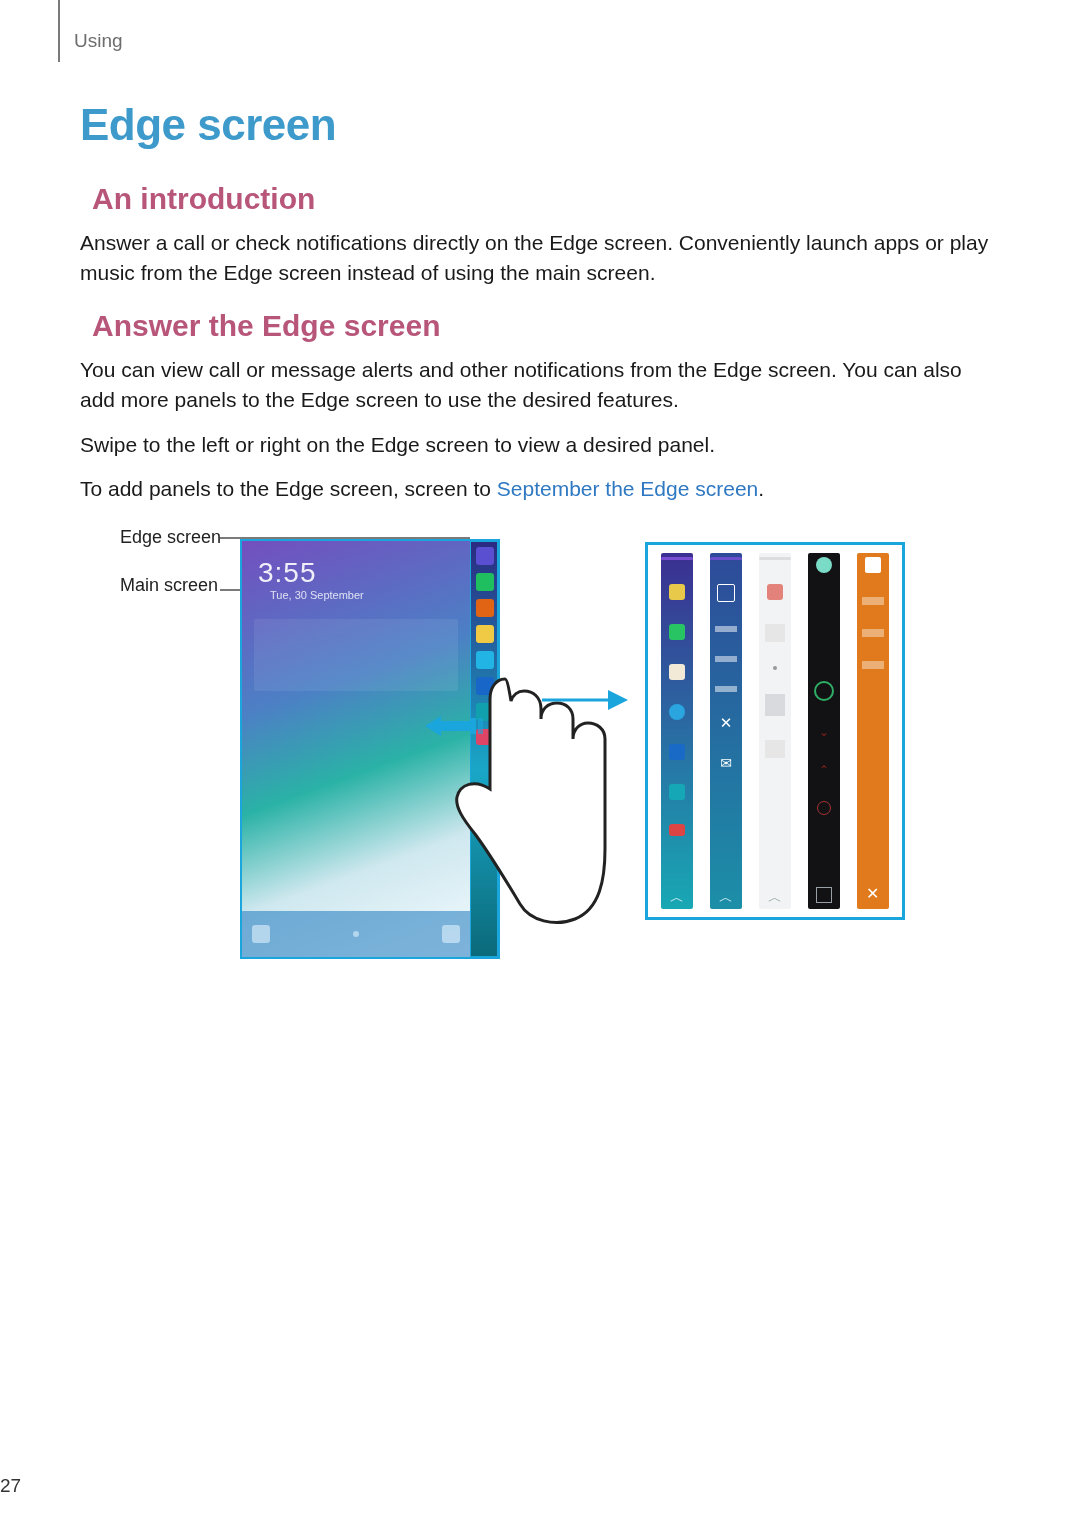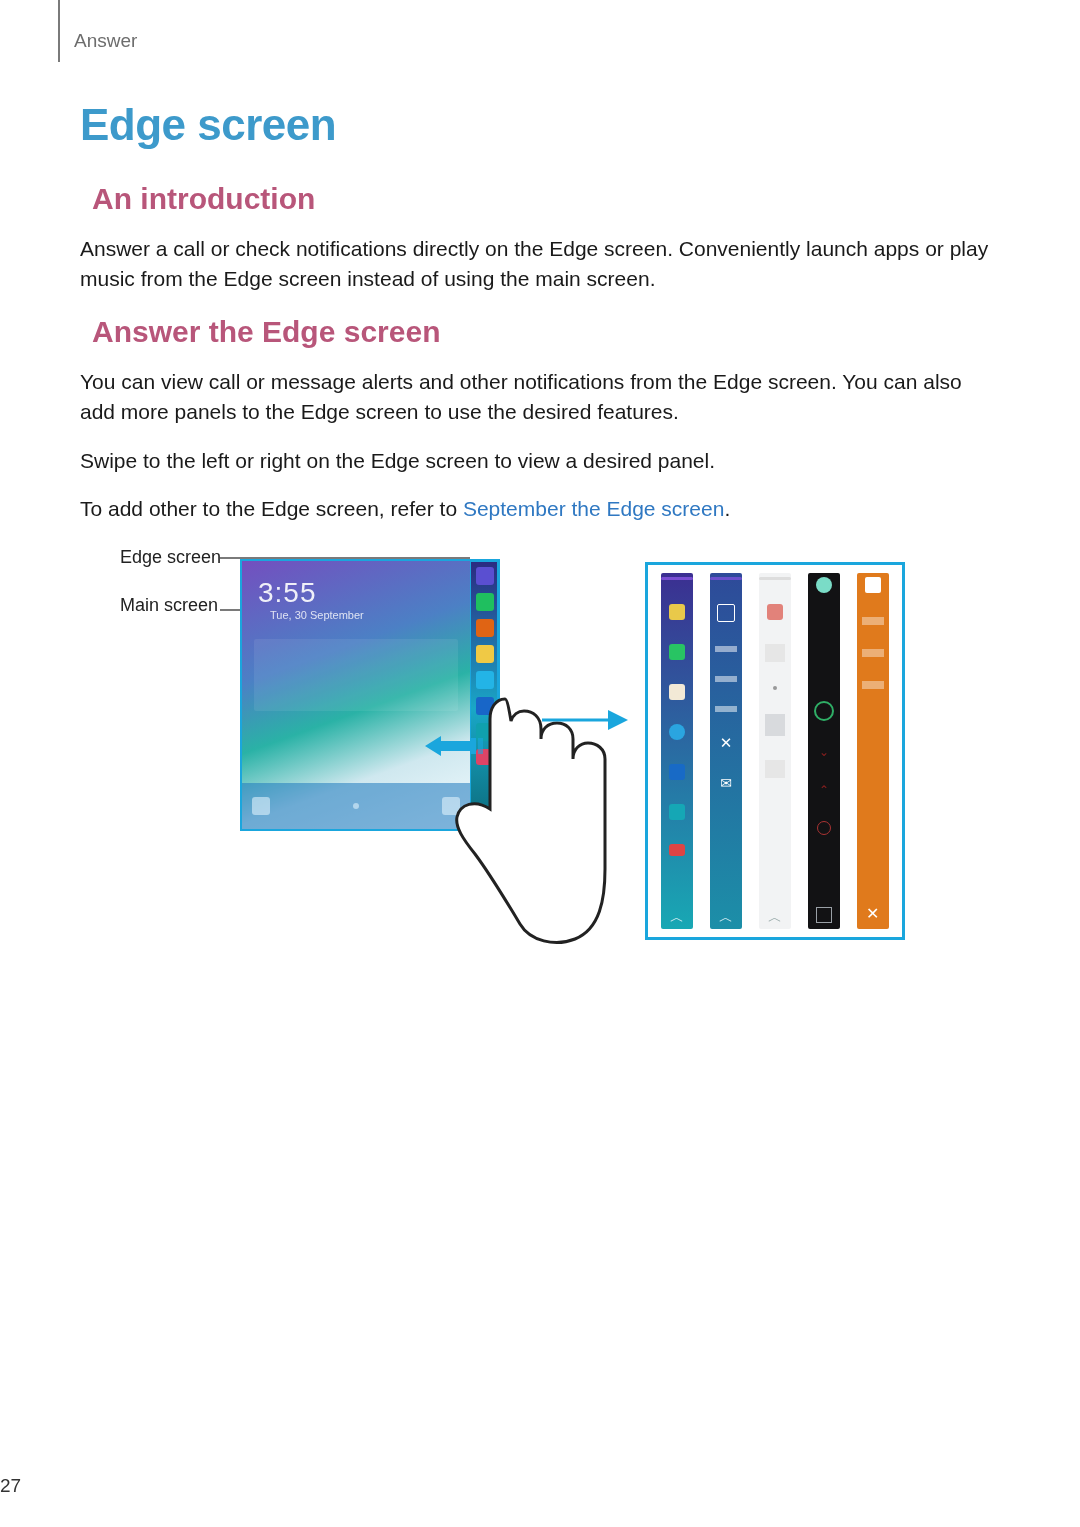--- a/index.html
+++ b/index.html
@@ -40,21 +40,21 @@
   }
   h2 {
     font-size: 30px;
     font-weight: 700;
     color: var(--accent-pink);
     margin: 20px 0 8px 12px;
   }
   p, .body-text {
     font-size: 21px;
     line-height: 1.45;
-    margin: 18px 0 14px 0;
+    margin: 12px 0 14px 0;
     color: #1a1a1a;
   }
   a.link { color: var(--link-blue); text-decoration: none; }
   .figure {
     position: relative;
     margin-top: 10px;
     height: 430px;
   }
   .callout-label {
     position: absolute;
@@ -63,21 +63,21 @@
   }
   .callout-line {
     position: absolute;
     height: 2px;
     background: #7a7a7a;
   }
   
   .phone-frame {
     position: absolute;
     left: 160px; top: 20px;
-    width: 260px; height: 272px;
+    width: 260px; height: 420px;
     border: 2px solid #1aa6dd;
     box-sizing: border-box;
     display: flex;
     justify-content: flex-end;
   }
   .main-screen {
     flex: 1 1 auto;
     background: linear-gradient(160deg,#734fbf 0%, #4c80c5 35%, #2ab2a6 55%, #cfe8ef 75%, #f3fbff 100%);
     position: relative;
     box-sizing: border-box;
@@ -161,32 +161,32 @@
   .footer-page {
     position:absolute; left:0; right:0; bottom:30px;
     text-align:left; font-size:19px; color:#333;
   }
 </style>
 </head>
 <body>
 
 <div class="page">
   <div class="header-rule"></div>
-  <div class="breadcrumb">Answer</div>
+  <div class="breadcrumb">Using</div>
 
   <h1>Edge screen</h1>
 
   <h2>An introduction</h2>
   <p class="body-text">Answer a call or check notifications directly on the Edge screen. Conveniently launch apps or play music from the Edge screen instead of using the main screen.</p>
 
   <h2>Answer the Edge screen</h2>
   <p class="body-text">You can view call or message alerts and other notifications from the Edge screen. You can also add more panels to the Edge screen to use the desired features.</p>
   <p class="body-text">Swipe to the left or right on the Edge screen to view a desired panel.</p>
   <p class="body-text">
-    <span>To add other to the Edge screen, refer to </span><a href="#" class="link">September the Edge screen</a><span>.</span>
+    <span>To add panels to the Edge screen, screen to </span><a href="#" class="link">September the Edge screen</a><span>.</span>
   </p>
 
   <div class="figure">
     <div class="callout-label" style="left:40px; top:8px;">Edge screen</div>
     <div class="callout-line" style="left:140px; top:18px; width:250px;"></div>
 
     <div class="callout-label" style="left:40px; top:56px;text-align:center;">Main screen</div>
     <div class="callout-line" style="left:140px; top:70px; width:30px;"></div>
 
     <div class="phone-frame">

